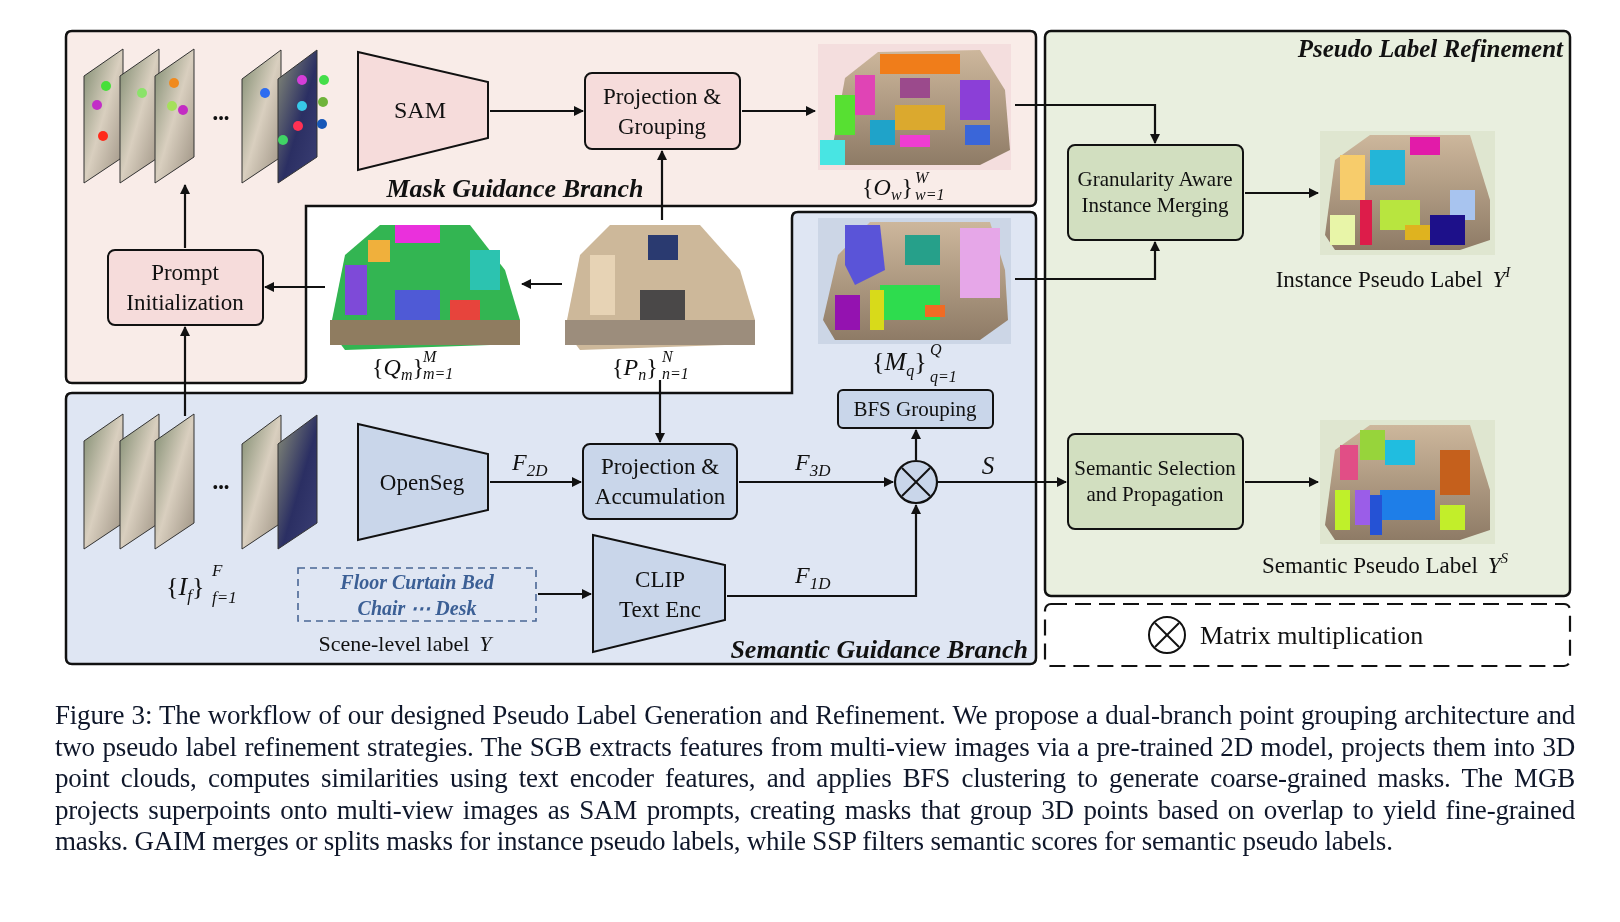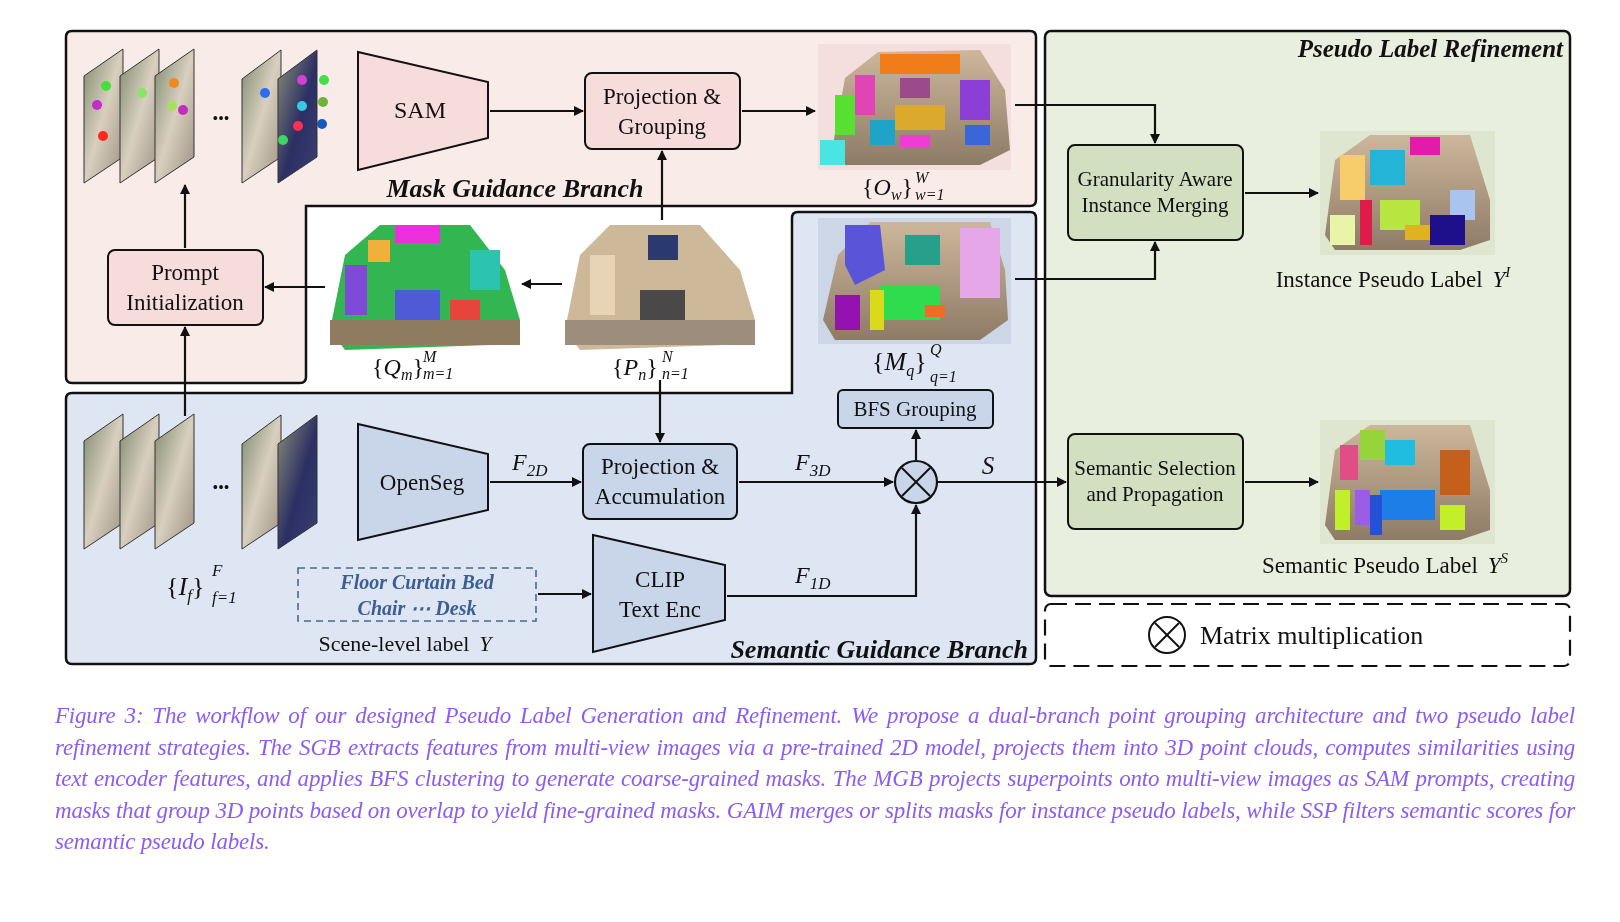--- a/index.html
+++ b/index.html
@@ -1,22 +1,22 @@
 <!DOCTYPE html>
 <html><head>
 <meta charset="utf-8">
 <style>
   html, body { margin: 0; padding: 0; background: #ffffff; }
   body { width: 1620px; height: 922px; position: relative; overflow: hidden;
          font-family: "Liberation Serif", "DejaVu Serif", serif; color: #111; }
   #fig { position: absolute; left: 0; top: 0; }
   .t { font-family: "Liberation Serif", "DejaVu Serif", serif; fill: #111; }
   .caption { position: absolute; left: 55px; top: 700px; width: 1520px;
-             font-size: 23px; line-height: 31.5px; text-align: justify;
-             text-align-last: left; color: #8b5cf6; letter-spacing: -0.2px; font-style: italic; }
+             font-size: 27px; line-height: 31.5px; text-align: justify;
+             text-align-last: left; color: #0f172a; letter-spacing: -0.2px; }
 </style>
 </head>
 <body>
 
 <svg id="fig" width="1620" height="690" viewBox="0 0 1620 690" xmlns="http://www.w3.org/2000/svg">
   <defs>
     <marker id="ah" markerWidth="10" markerHeight="10" refX="9" refY="5" orient="auto" markerUnits="userSpaceOnUse">
       <path d="M0,0 L10,5 L0,10 z" fill="#111"></path>
     </marker>
     <linearGradient id="roomG" x1="0" y1="0" x2="0" y2="1">

